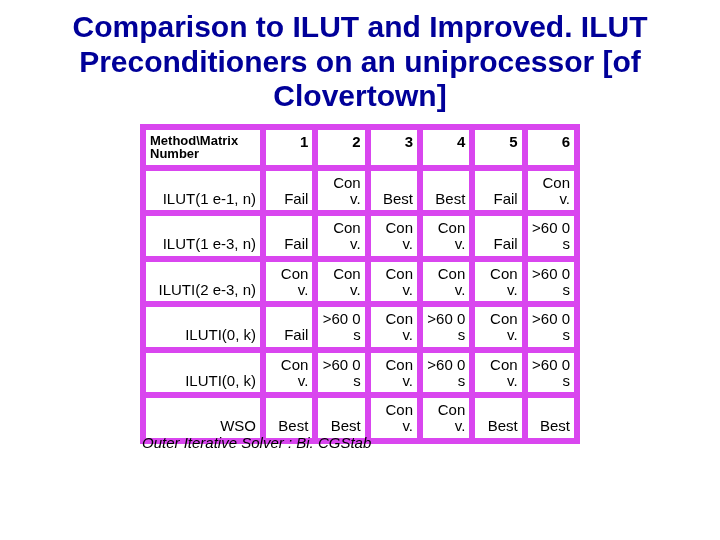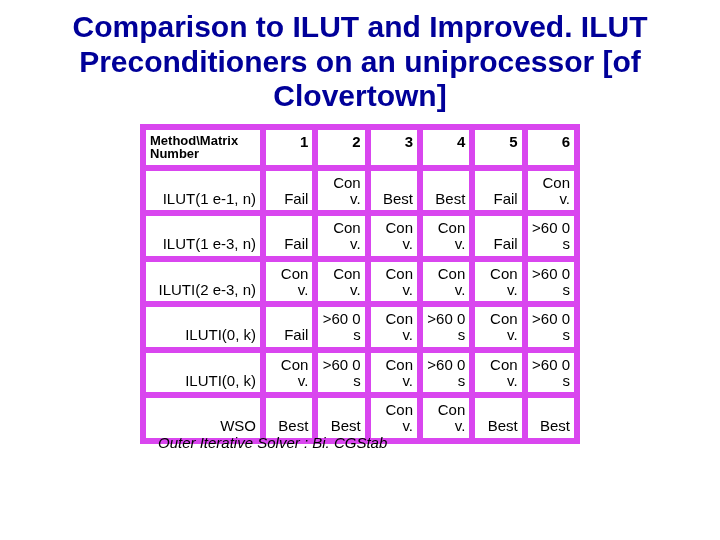--- a/index.html
+++ b/index.html
@@ -58,21 +58,21 @@
   thead th.rowhead {
     font-weight: bold;
     text-align: left;
     font-size: 13px;
   }
   .footnote {
     font-style: italic;
     font-size: 15px;
     position: relative;
     margin-top: -10px;
-    margin-left: 18px;
+    margin-left: 2px;
   }
 </style>
 </head>
 <body>
 
 <div class="slide">
   <h1 class="title">Comparison to ILUT and Improved. ILUT Preconditioners on an uniprocessor [of Clovertown]</h1>
 
   <div class="table-wrap">
     <table>

